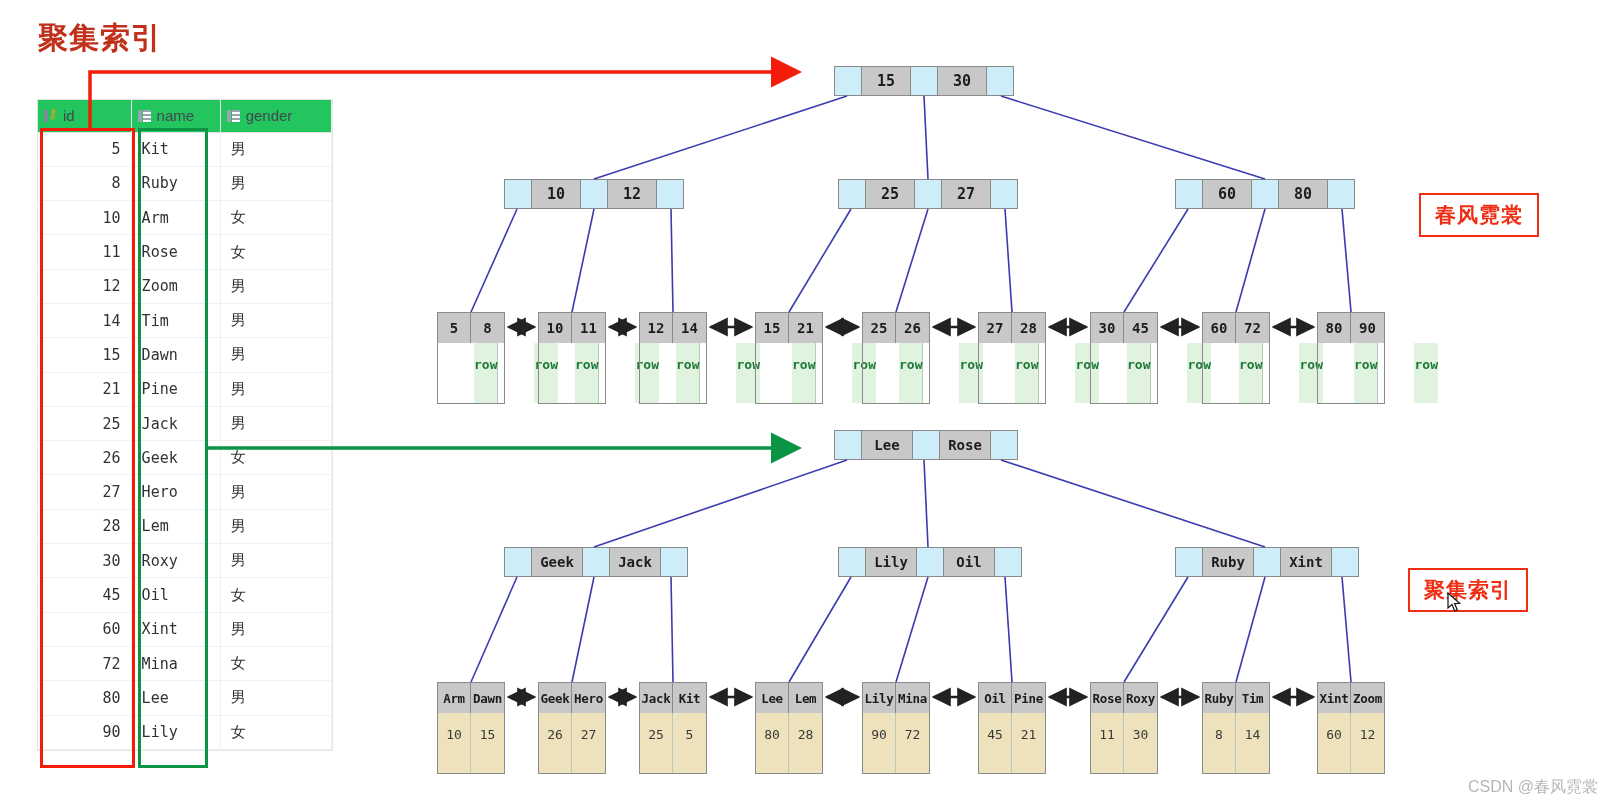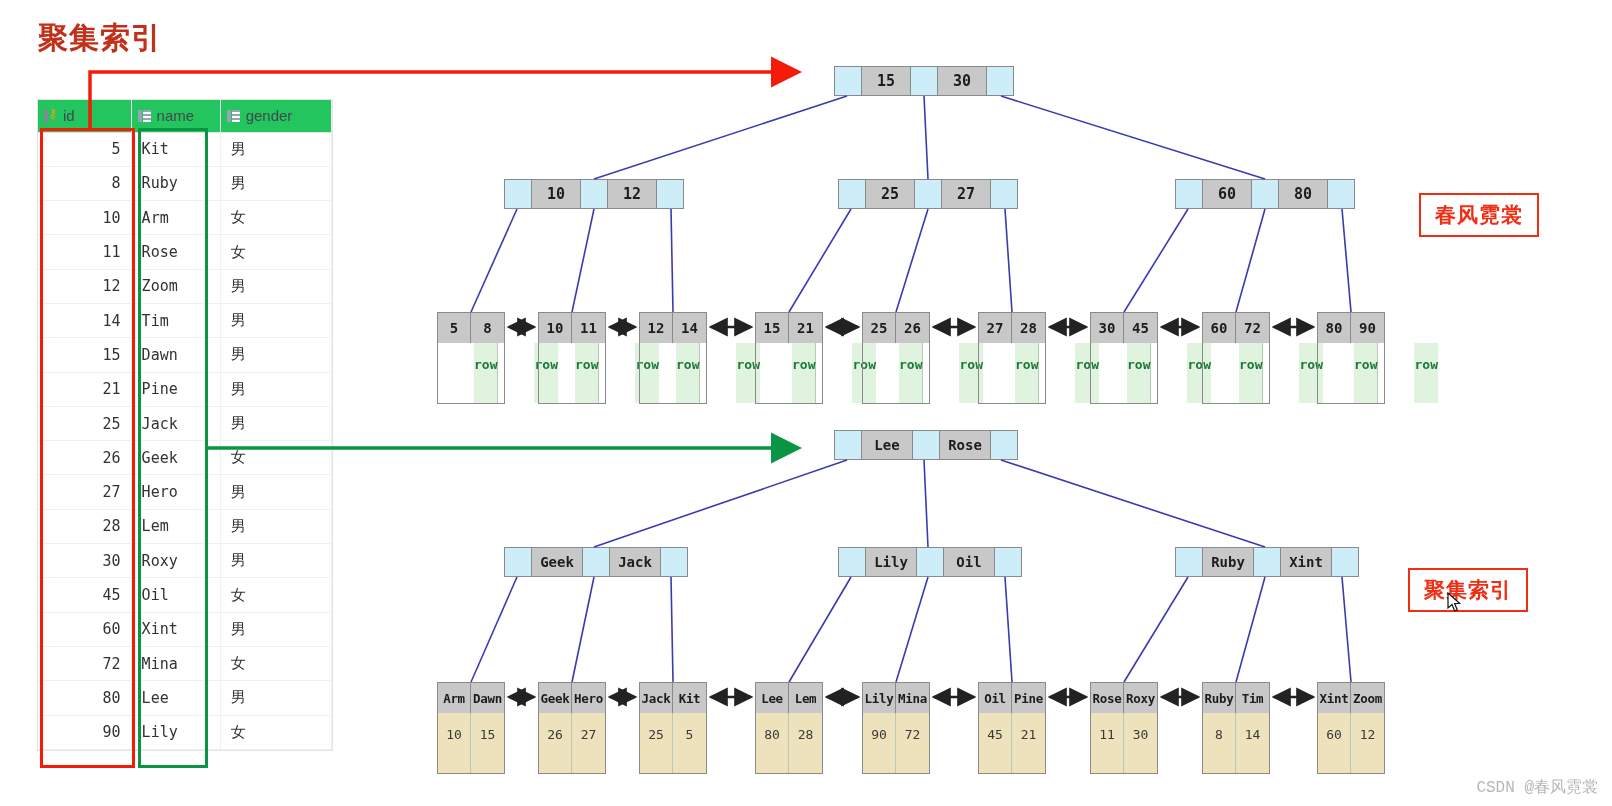--- a/index.html
+++ b/index.html
@@ -138,21 +138,21 @@
   #label-clustered { left:1419px; top:193px; }
   #label-secondary { left:1408px; top:568px; }
 
   
   #mouse-cursor { position:absolute; left:1447px; top:592px; width:16px; height:22px; }
 
   
   #watermark {
     position:absolute; right:14px; bottom:8px;
     color:#b6b6b6; font-size:16px;
-    font-family:Liberation Mono, monospace;
+    font-family:Liberation Sans, sans-serif;
   }
 </style>
 </head>
 <body>
 
 <div id="page-title">聚集索引</div>
 
 <table id="data-table">
   <thead>
     <tr>

